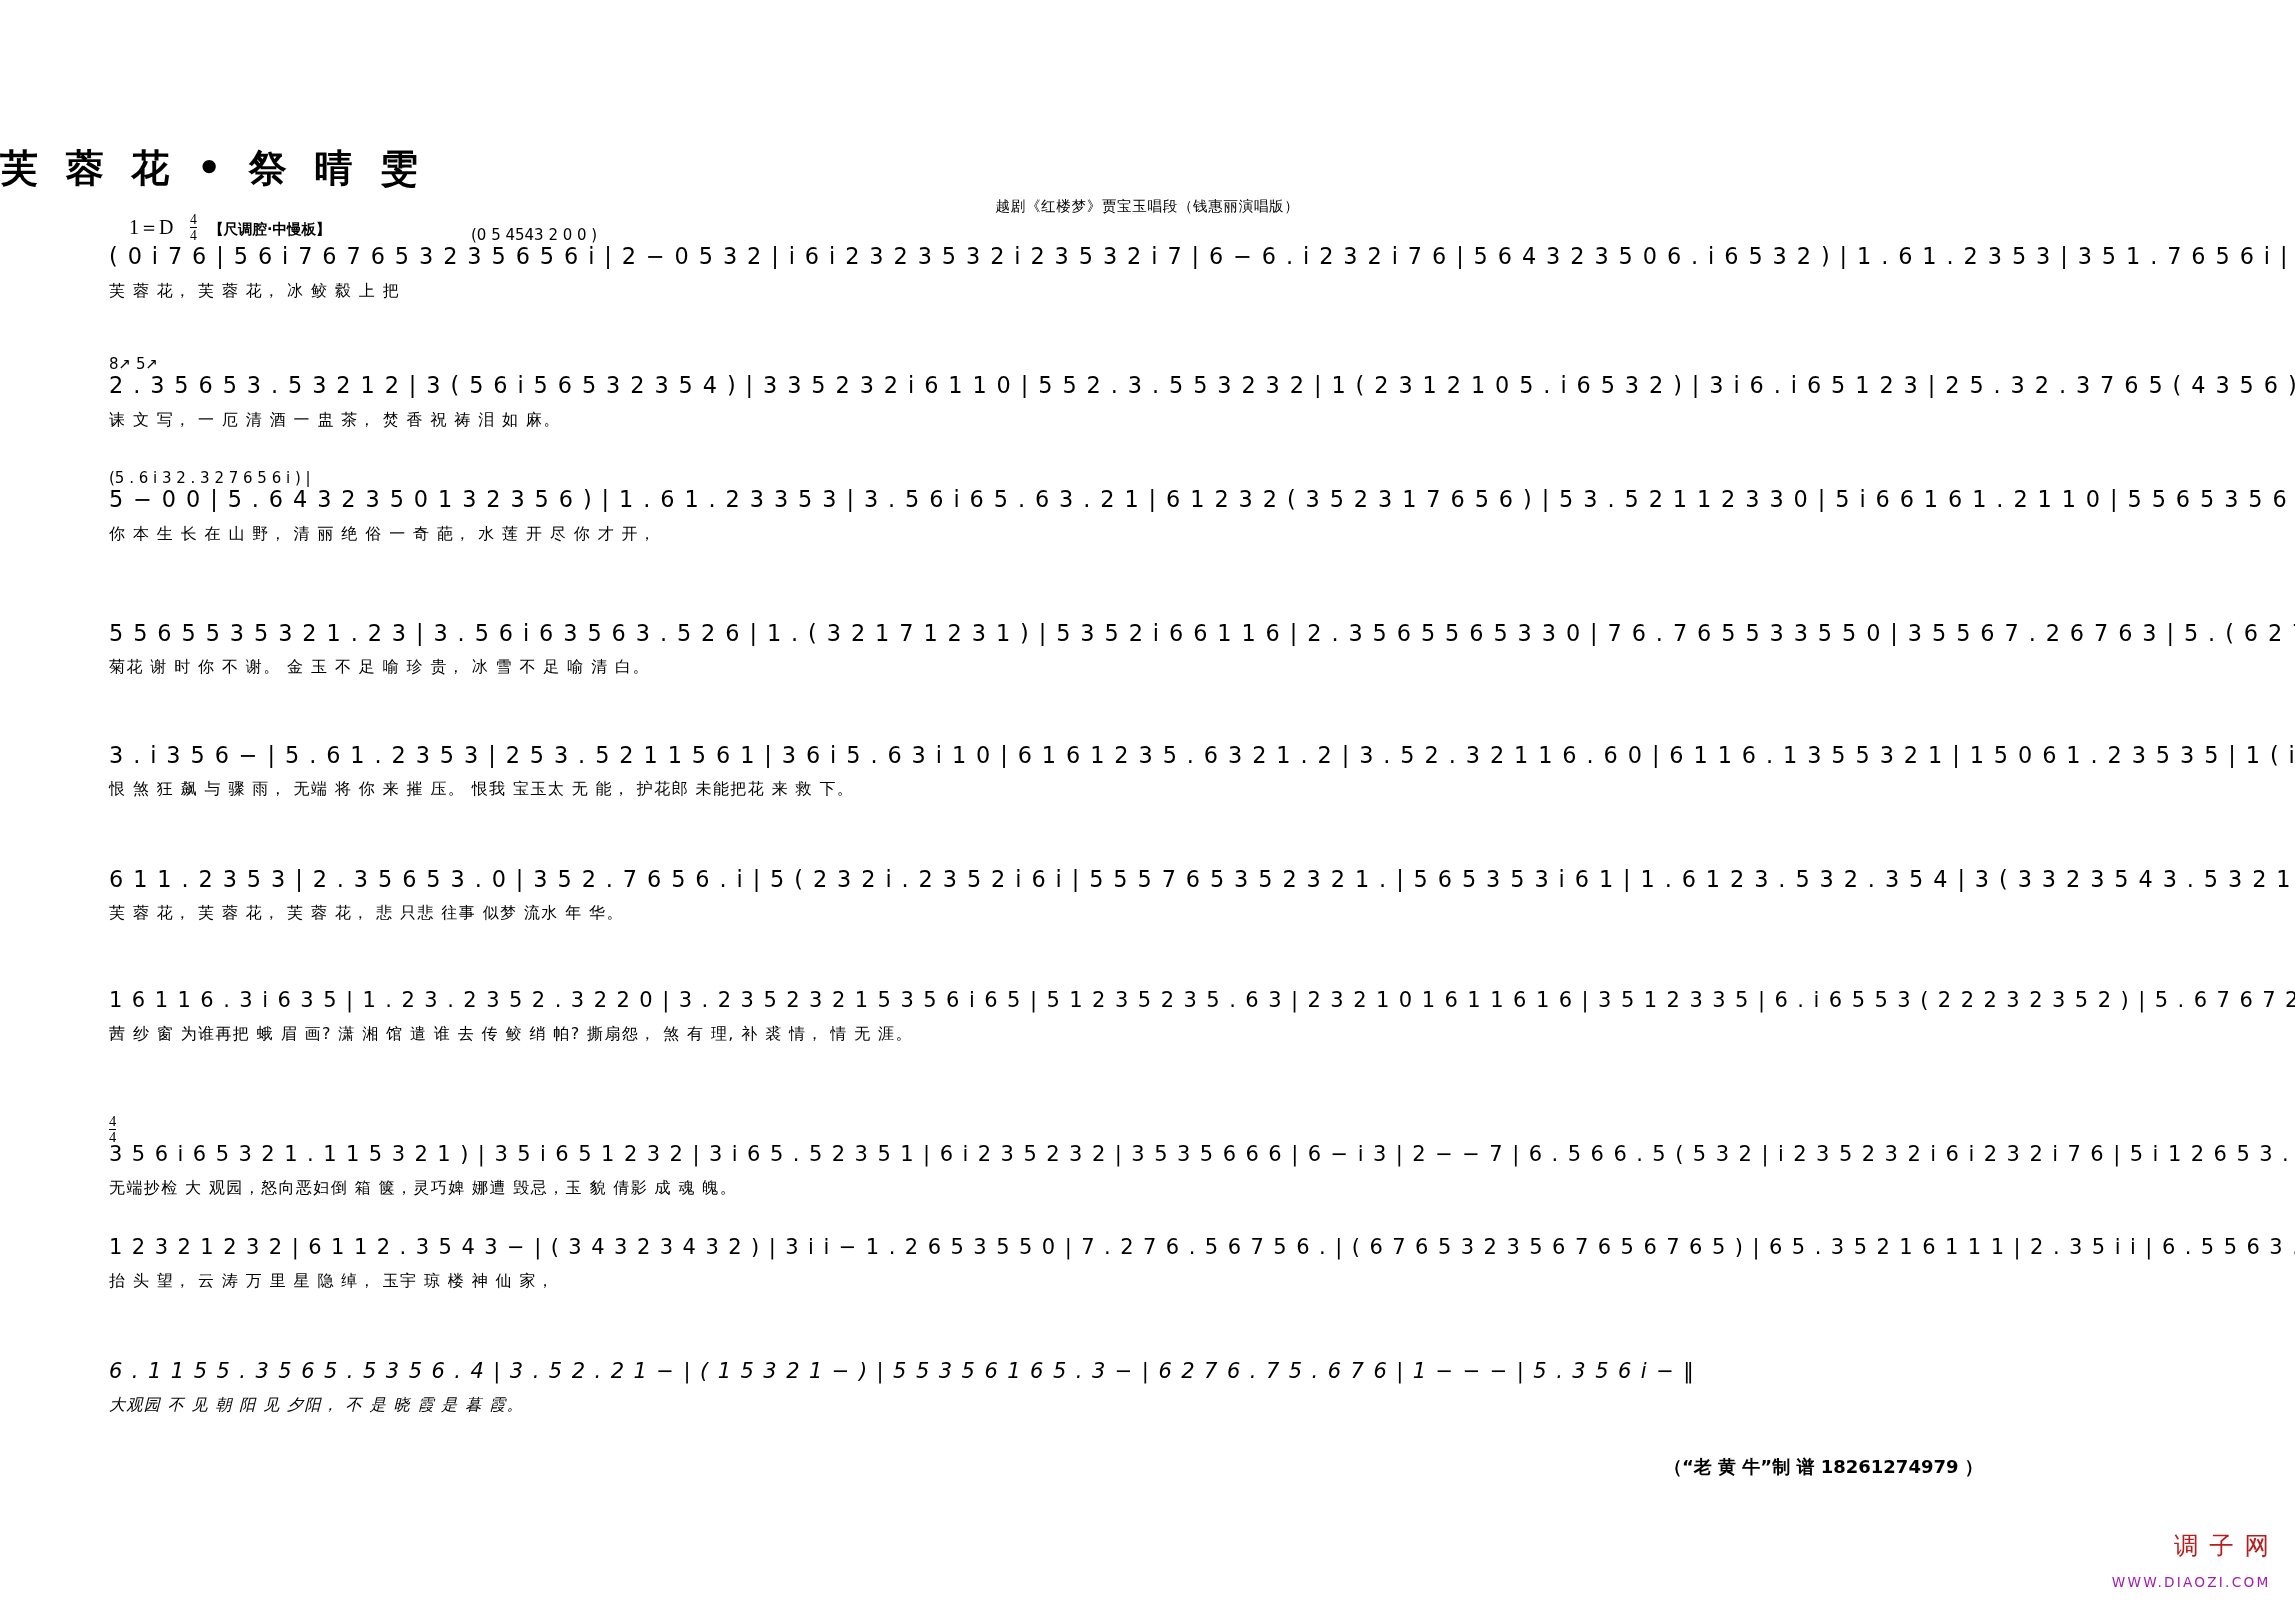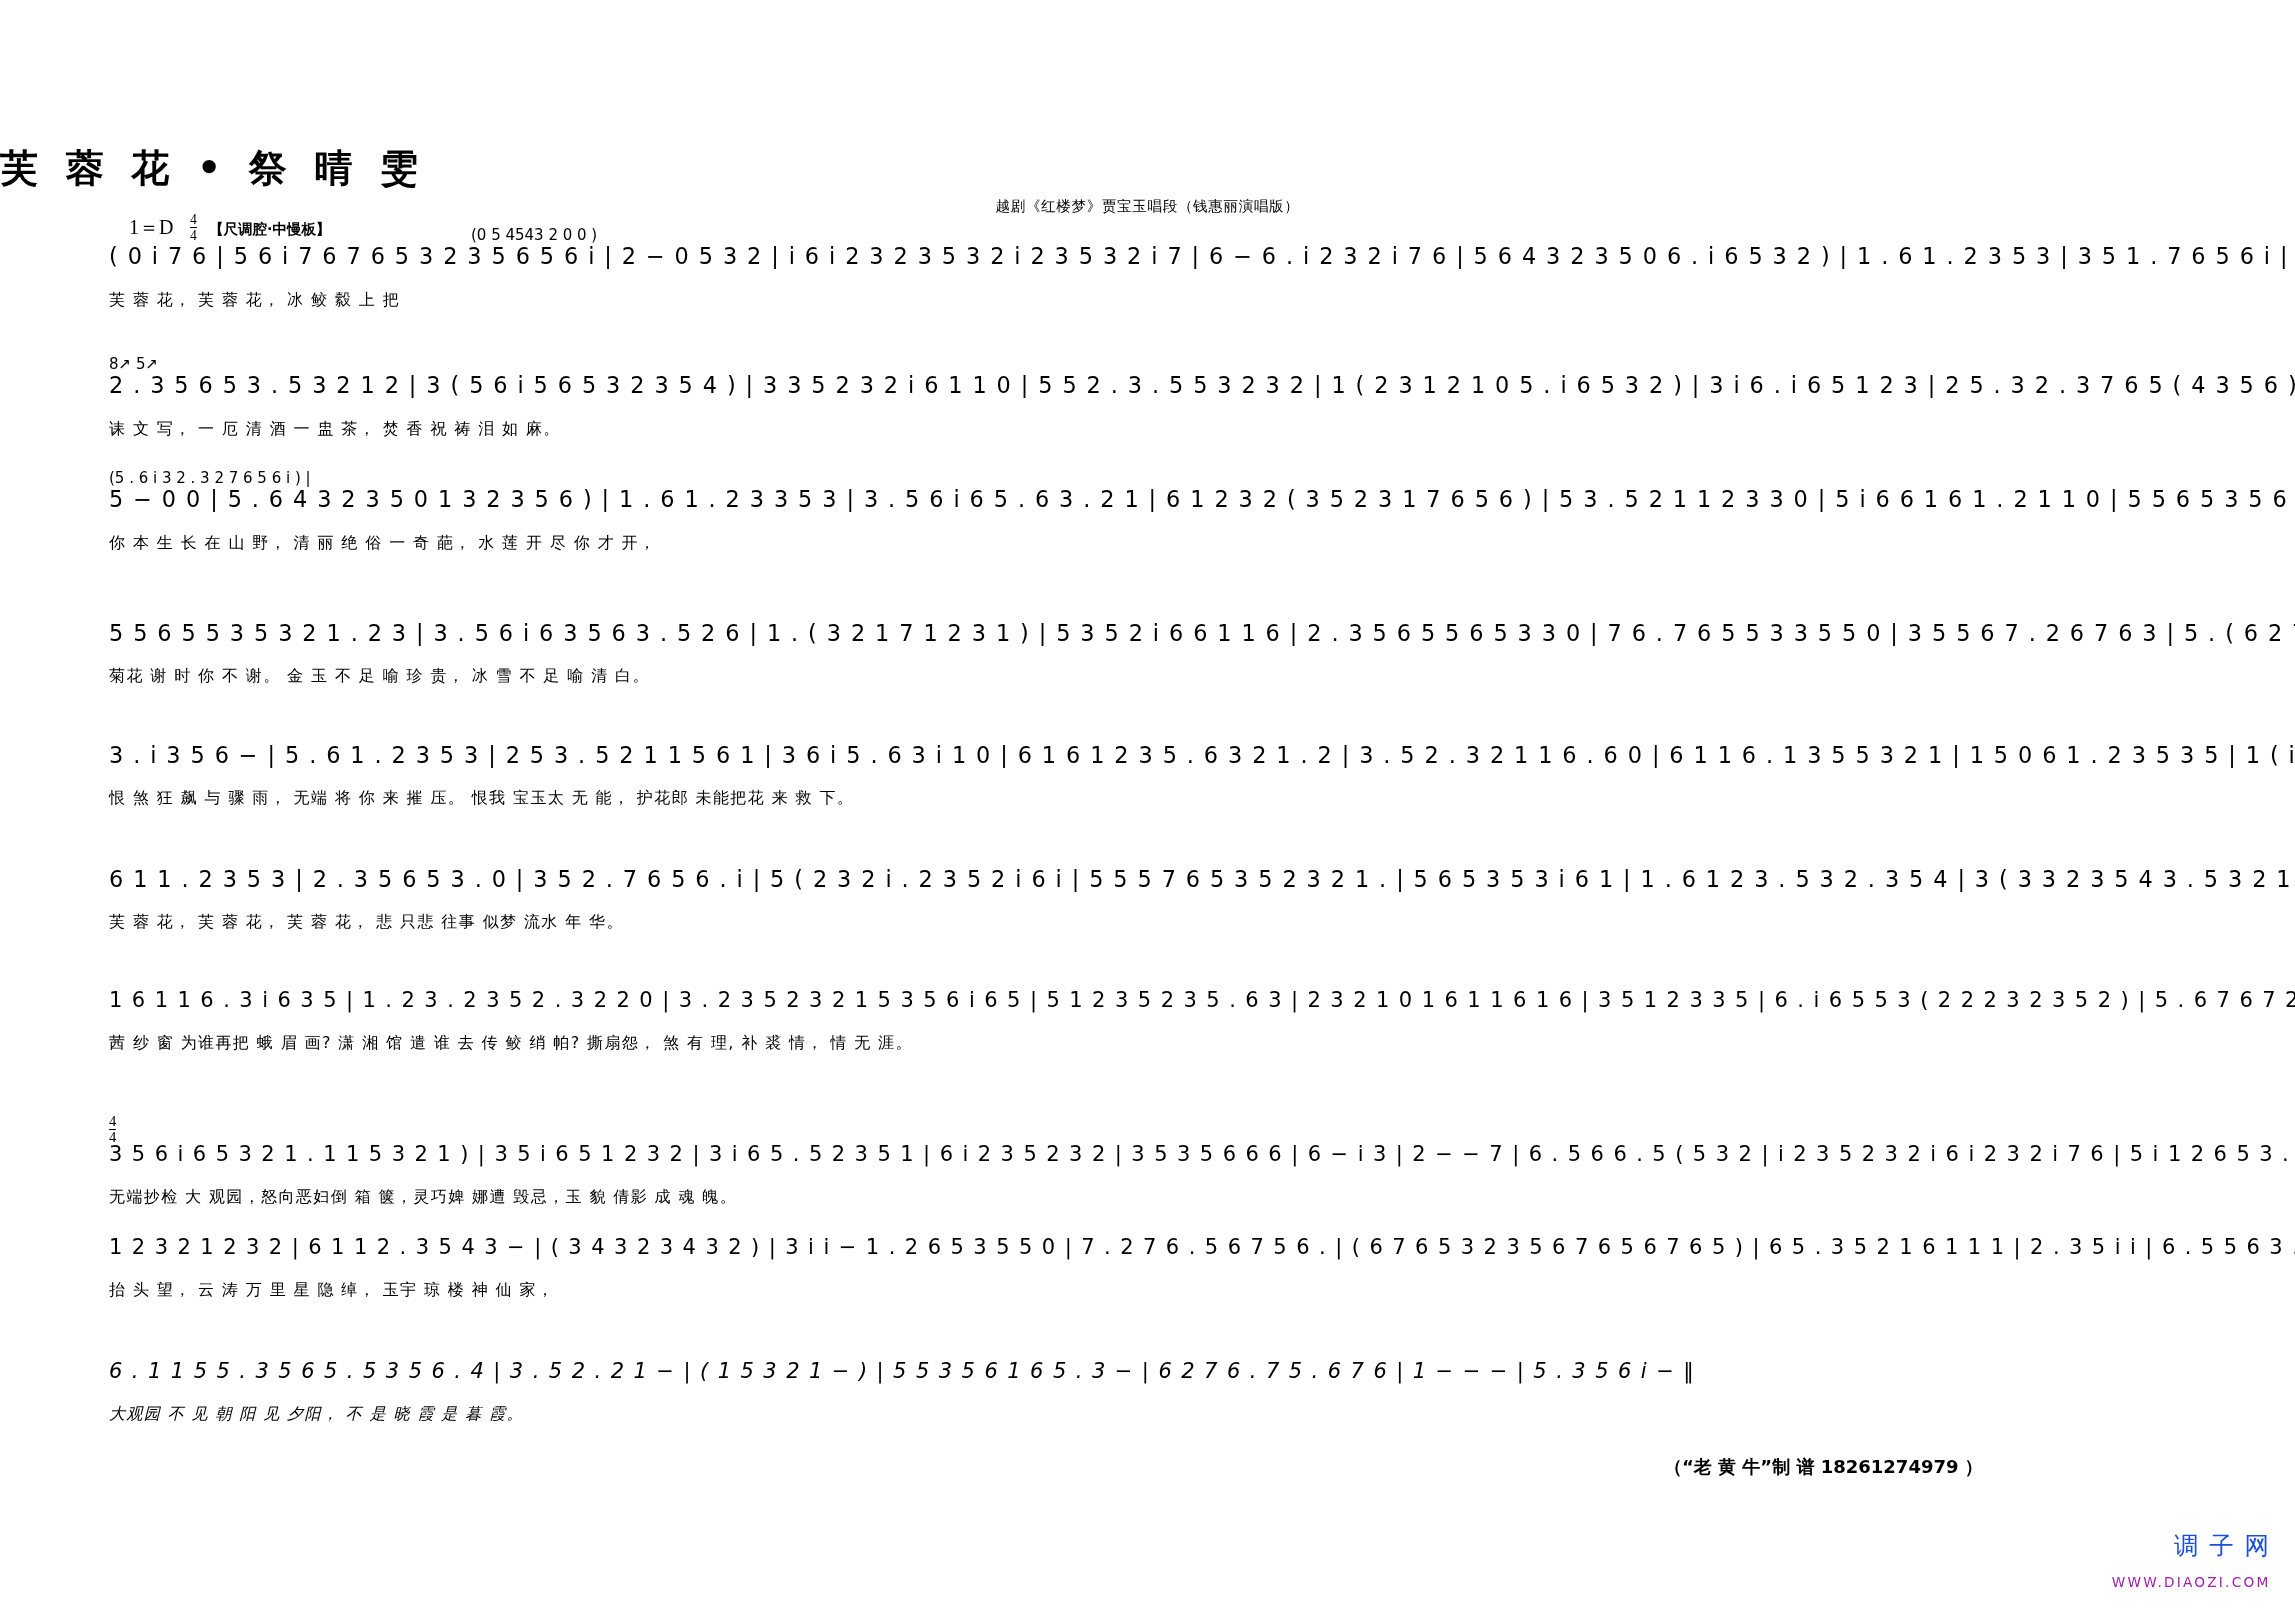--- a/index.html
+++ b/index.html
@@ -58,21 +58,21 @@
     font-size:22.4px;
     letter-spacing:1.4px;
     white-space:nowrap;
     line-height:1.0;
   }
   .notes.small{font-size:21px;}
   .lyrics{
     font-family:"DejaVu Sans", sans-serif;
     font-size:16px;
     white-space:nowrap;
-    margin-top:22px;
+    margin-top:13px;
     letter-spacing:1.4px;
   }
   .pre{
     font-family:"DejaVu Sans", sans-serif;
     font-size:15px;
     white-space:nowrap;
     margin-bottom:1.4px;
   }
 
   
@@ -87,21 +87,21 @@
   }
 
   .watermark{
     position:absolute;
     right:24.6px;bottom:32px;
     text-align:right;
   }
   .watermark .wm-main{
     font-family:"DejaVu Sans", sans-serif;
     font-size:24.6px;
-    color:#1d4ed8;
+    color:#b91c1c;
     letter-spacing:1.4px;
   }
   .watermark .wm-sub{
     font-family:"DejaVu Sans", sans-serif;
     font-size:13.7px;
     color:#a21caf;
     letter-spacing:2.2px;
     margin-top:12px;
   }
 

